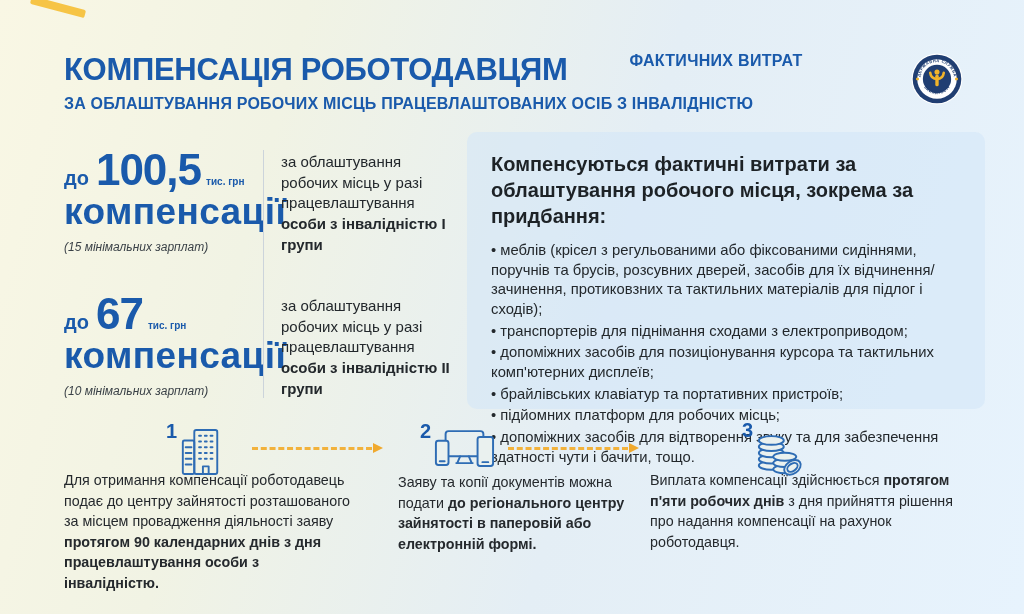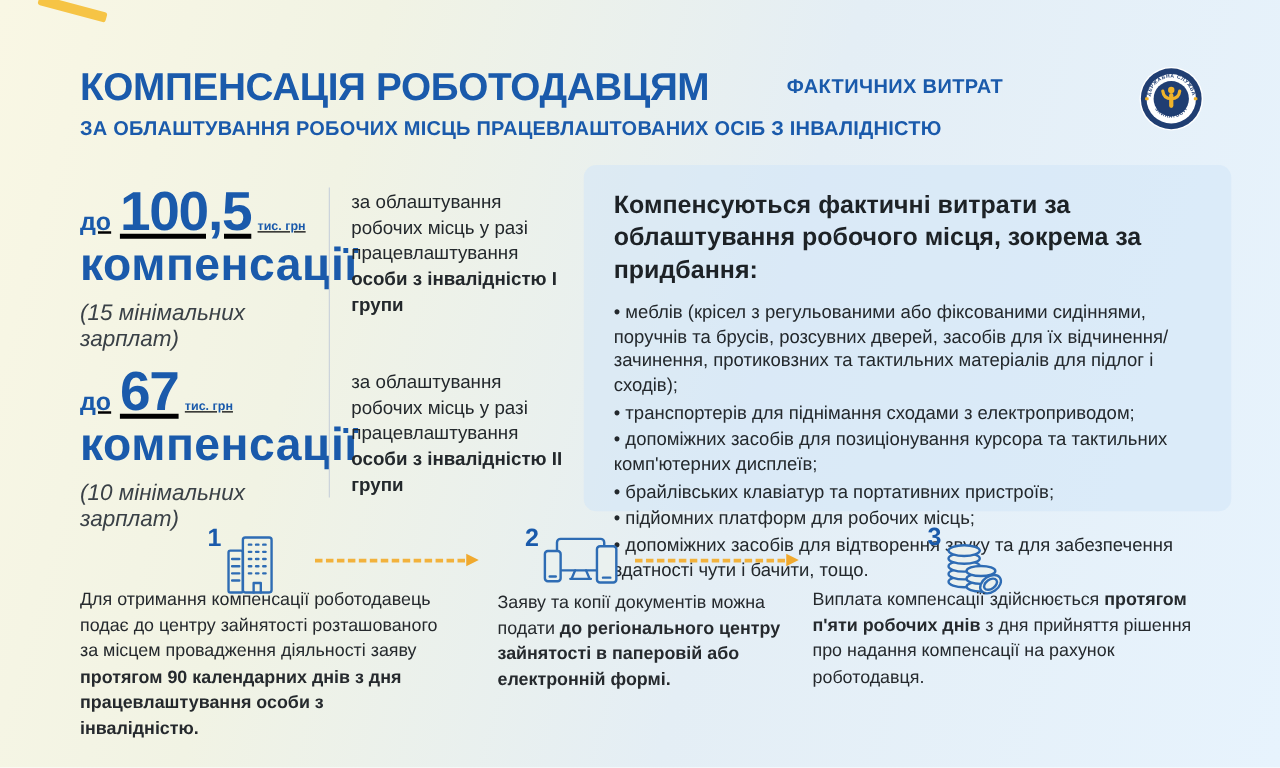--- a/index.html
+++ b/index.html
@@ -8,34 +8,34 @@
   .page {
     position:relative; width:1024px; height:614px; overflow:hidden;
     background:linear-gradient(105deg,#f9f7e4 0%,#f1f3e4 26%,#e4eef5 58%,#e7f3fd 100%);
   }
   .corner-accent{
     position:absolute; left:30px; top:3px; width:56px; height:8px;
     background:#f6c445; transform:rotate(15deg); border-radius:2px;
   }
   
   .header { position:absolute; left:64px; top:52px; }
-  .title-row { display:flex; align-items:center; gap:14px; }
+  .title-row { display:flex; align-items:flex-start; gap:14px; }
   .title { font-size:31px; font-weight:800; color:#1a5aab; letter-spacing:-0.3px; }
   .title-suffix { font-size:16px; font-weight:700; color:#1a5aab; letter-spacing:0.3px;margin-left:48px; }
   .subtitle { font-size:16px; font-weight:700; color:#1a5aab; margin-top:7px; letter-spacing:0.2px; }
   .logo { position:absolute; left:911px; top:53px; width:52px; height:52px; }
   
   .offer { position:absolute; left:64px; width:200px; }
   .offer-1 { top:148px; } .offer-2 { top:292px; }
-  .amount-line { display:flex; align-items:baseline;text-decoration:underline; }
+  .amount-line { display:flex; align-items:baseline; }
   .amount-pre { font-size:20px; font-weight:700; color:#1a5aab; margin-right:7px; }
   .amount-num { font-size:44px; font-weight:800; color:#1a5aab; letter-spacing:-1px; line-height:1; }
   .amount-unit { font-size:10px; font-weight:700; color:#1a5aab; margin-left:5px; }
   .amount-word { font-size:37px; font-weight:800; color:#1a5aab; letter-spacing:0.4px; line-height:1.1; }
-  .amount-note { font-size:18px; font-style:italic; color:#3a4147; margin-top:7px; }
+  .amount-note { font-size:12px; font-style:italic; color:#3a4147; margin-top:7px; }
   .divider-v { position:absolute; left:263px; top:150px; width:1px; height:248px; background:#ccd4db; }
   
   .mid-desc { position:absolute; left:281px; width:176px; font-size:15px; line-height:1.38; color:#23282c; }
   .mid-1 { top:152px; } .mid-2 { top:296px; }
   .mid-desc b, .step-text b, .panel-heading { font-weight:700; }
   
   .panel {
     position:absolute; left:467px; top:132px; width:518px; height:277px;
     background:rgba(210,230,248,0.55); border-radius:10px; padding:19px 26px 14px 24px;
   }

